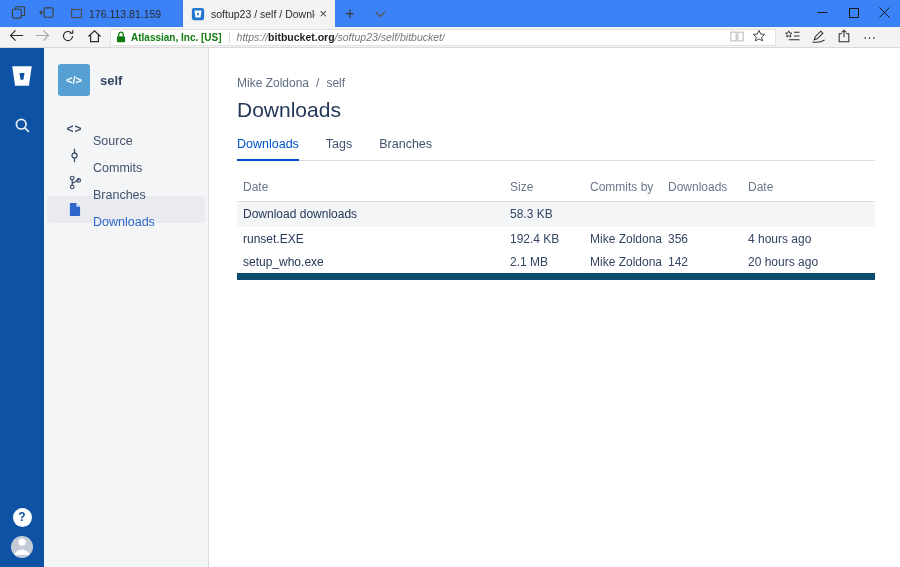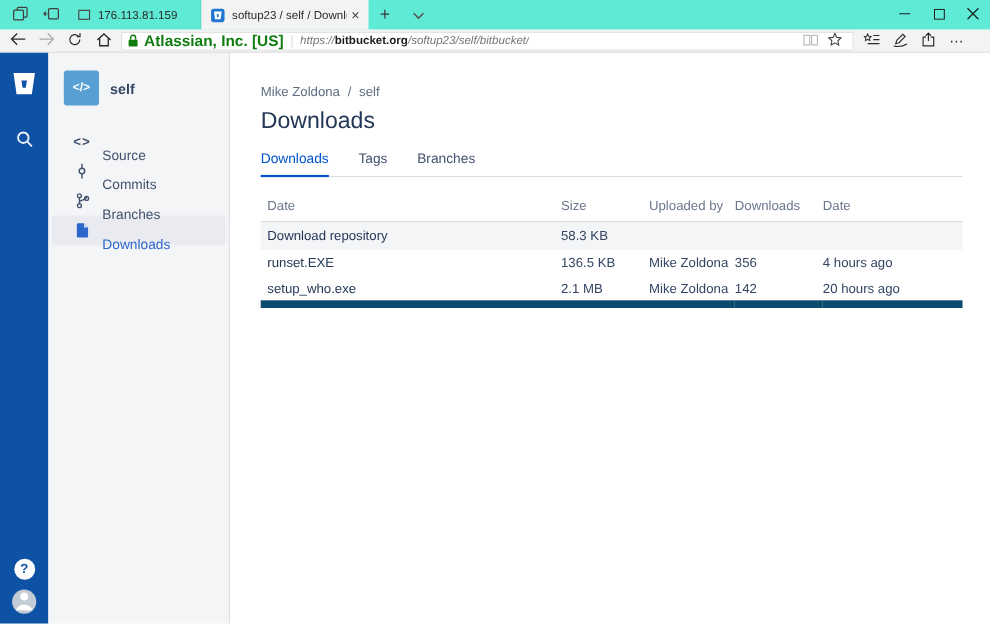--- a/index.html
+++ b/index.html
@@ -3,41 +3,41 @@
 <meta charset="utf-8">
 <style>
   * { box-sizing: border-box; margin: 0; padding: 0; }
   html, body { width: 900px; height: 567px; overflow: hidden; }
   body { font-family: "Liberation Sans", sans-serif; background: #fff; }
   button { background: none; border: none; font-family: inherit; cursor: pointer; padding: 0; }
 
   .window { width: 900px; height: 567px; display: flex; flex-direction: column; }
 
   
-  .titlebar { height: 27px; background: #5eead4; display: flex; align-items: stretch; flex: none; }
+  .titlebar { height: 27px; background: #3b82f6; display: flex; align-items: stretch; flex: none; }
   .tb-icons { display: flex; align-items: center; padding: 0 4px 0 7px; gap: 6px; }
   .tb-btn { width: 22px; height: 20px; display: flex; align-items: center; justify-content: center; }
   .tab { display: flex; align-items: center; padding: 0 8px; }
   .tab.inactive { width: 122px; border-right: 1px solid rgba(0,0,0,0.07); }
   .tab.active { width: 152px; background: #f3f3f3; }
   .favicon { width: 14px; height: 14px; flex: none; margin-right: 6px; display: flex; align-items: center; justify-content: center; }
   .tab-label { flex: 1; font-size: 10.5px; color: #2b2b2b; white-space: nowrap; overflow: hidden; }
   .tab-close { flex: none; margin-left: 4px; font-size: 13px; line-height: 1; color: #444; }
   .newtab { width: 30px; font-size: 16px; color: #3a3a3a; }
   .tab-chevron { width: 30px; display: flex; align-items: center; justify-content: center; }
   .tb-spacer { flex: 1; }
   .win-controls { display: flex; }
   .win-controls button { width: 31px; height: 27px; display: flex; align-items: center; justify-content: center; }
 
   
   .toolbar { height: 21px; background: #f3f3f3; border-bottom: 1px solid #d9d9d9; display: flex; align-items: center; flex: none; padding: 0 3px; }
   .nav-btn { width: 26px; height: 20px; display: flex; align-items: center; justify-content: center; }
   .addressbar { width: 666px; height: 17px; margin: 0 3px; background: #fff; border: 1px solid #e2e2e2; display: flex; align-items: center; padding: 0 5px; }
   .lock-wrap { display: flex; align-items: center; margin-right: 5px; }
-  .badge { color: #107c10; font-size: 14px; font-weight: 600; white-space: nowrap; }
+  .badge { color: #107c10; font-size: 10px; font-weight: 600; white-space: nowrap; }
   .addr-sep { width: 1px; height: 11px; background: #dcdcdc; margin: 0 7px; }
   .url { font-size: 10.5px; white-space: nowrap; overflow: hidden; }
   .url .dim { color: #767676; font-style: italic; }
   .url .domain { color: #1d1d1d; font-weight: 700; }
   .ab-spacer { flex: 1; }
   .ab-btn { width: 22px; height: 15px; display: flex; align-items: center; justify-content: center; }
   .more-btn { font-size: 13px; color: #333; width: 26px; letter-spacing: 1px; }
 
   
   .app { flex: 1; display: flex; min-height: 0; }
@@ -308,36 +308,36 @@
             <col style="width:273px">
             <col style="width:80px">
             <col style="width:78px">
             <col style="width:80px">
             <col style="width:127px">
           </colgroup>
         <thead>
           <tr>
             <th>Date</th>
             <th>Size</th>
-            <th>Uploaded by</th>
+            <th>Commits by</th>
             <th>Downloads</th>
             <th>Date</th>
           </tr>
         </thead>
         <tbody>
           <tr class="shaded">
-            <td class="cname">Download repository</td>
+            <td class="cname">Download downloads</td>
             <td>58.3 KB</td>
             <td></td>
             <td></td>
             <td></td>
           </tr>
           <tr>
             <td class="cname">runset.EXE</td>
-            <td>136.5 KB</td>
+            <td>192.4 KB</td>
             <td>Mike Zoldona</td>
             <td>356</td>
             <td>4 hours ago</td>
           </tr>
           <tr>
             <td class="cname">setup_who.exe</td>
             <td>2.1 MB</td>
             <td>Mike Zoldona</td>
             <td>142</td>
             <td>20 hours ago</td>

